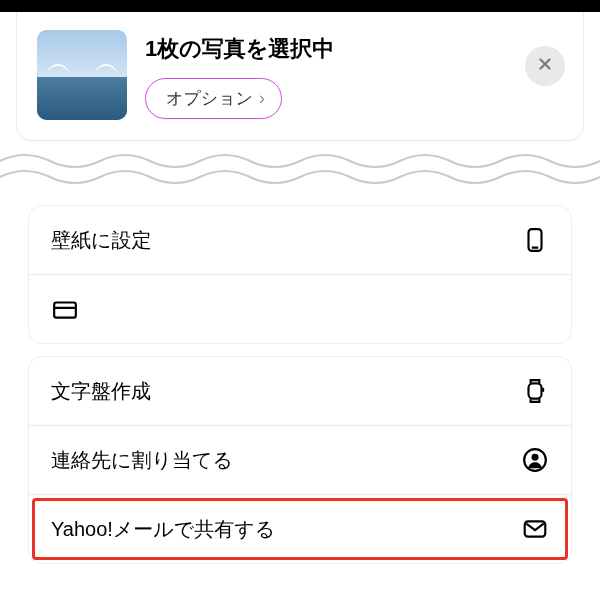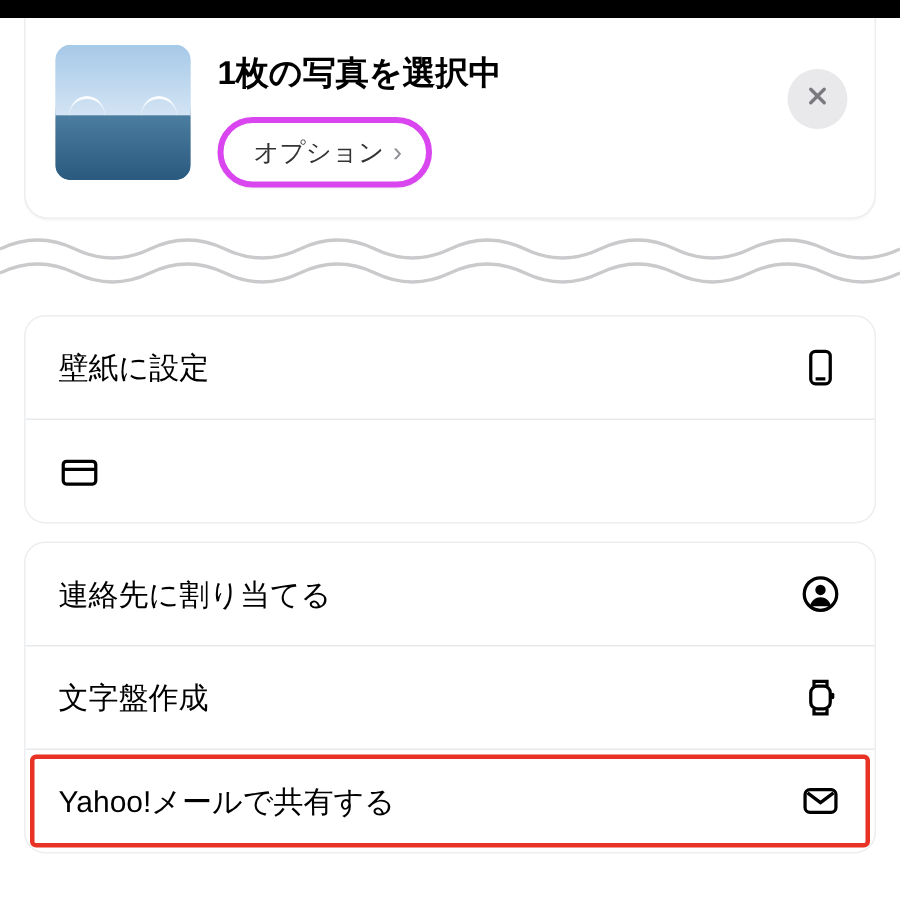--- a/index.html
+++ b/index.html
@@ -58,21 +58,21 @@
     font-size: 22px;
     font-weight: 600;
     color: #000;
     margin-bottom: 14px;
   }
   .options-btn {
     display: inline-flex;
     align-items: center;
     gap: 6px;
     background: #fff;
-    border: 4px solid #d946ef;
+    border: 1px solid #d946ef;
     border-radius: 24px;
     padding: 8px 16px 8px 20px;
     font-size: 17px;
     color: #333;
     cursor: pointer;
     box-shadow: 0 1px 1px rgba(0,0,0,0.05);
   }
   .options-btn .chev {
     font-size: 18px;
     color: #8e8e93;
@@ -102,21 +102,21 @@
     position: absolute;
     left: 0; right: 0;
     width: 100%;
     height: 24px;
   }
   .wave-sep svg path { fill:none; stroke:#cacacd; stroke-width:2.2; }
   .wave-sep .w2 { top: 16px; }
 
   
   .section {
-    margin: 12px 16px;
+    margin: 12px 28px;
     background: #fff;
     border: 1px solid #ecedef;
     border-radius: 14px;
     overflow: hidden;
   }
   .row {
     display: flex;
     align-items: center;
     justify-content: space-between;
     padding: 20px 22px;
@@ -198,39 +198,39 @@
       <svg viewBox="0 0 24 24">
           <rect x="2" y="6" width="20" height="14" rx="2" fill="none" stroke="#000" stroke-width="2"></rect>
           <line x1="2" y1="11" x2="22" y2="11" stroke="#000" stroke-width="2"></line>
         </svg>
     </span>
   </div>
 </div>
 
 <div class="section">
   <div class="row">
+    <span>文字盤作成</span>
+    <span class="icon">
+      <svg viewBox="0 0 24 24">
+          <rect x="6" y="5" width="12" height="14" rx="4" fill="none" stroke="#000" stroke-width="2"></rect>
+          <path d="M8 5 L8 2 L16 2 L16 5 M8 19 L8 22 L16 22 L16 19" stroke="#000" stroke-width="2" fill="none"></path>
+          <rect x="18.5" y="9" width="2" height="4" rx="1" fill="#000"></rect>
+        </svg>
+    </span>
+  </div>
+  <div class="row">
     <span>連絡先に割り当てる</span>
     <span class="icon">
       <svg viewBox="0 0 24 24">
           <circle cx="12" cy="12" r="10" fill="none" stroke="#000" stroke-width="2"></circle>
           <circle cx="12" cy="9.5" r="3.2" fill="#000"></circle>
           <path d="M5.5 19.5 C6.5 15.8 9 14 12 14 C15 14 17.5 15.8 18.5 19.5" fill="#000"></path>
         </svg>
     </span>
   </div>
-  <div class="row">
-    <span>文字盤作成</span>
-    <span class="icon">
-      <svg viewBox="0 0 24 24">
-          <rect x="6" y="5" width="12" height="14" rx="4" fill="none" stroke="#000" stroke-width="2"></rect>
-          <path d="M8 5 L8 2 L16 2 L16 5 M8 19 L8 22 L16 22 L16 19" stroke="#000" stroke-width="2" fill="none"></path>
-          <rect x="18.5" y="9" width="2" height="4" rx="1" fill="#000"></rect>
-        </svg>
-    </span>
-  </div>
   <div class="row highlighted">
     <span>Yahoo!メールで共有する</span>
     <span class="icon">
       <svg viewBox="0 0 24 24">
           <rect x="2.5" y="5" width="19" height="14" rx="3" fill="none" stroke="#000" stroke-width="2"></rect>
           <path d="M4 7 L12 13 L20 7" fill="none" stroke="#000" stroke-width="2"></path>
         </svg>
     </span>
   </div>
 </div>

